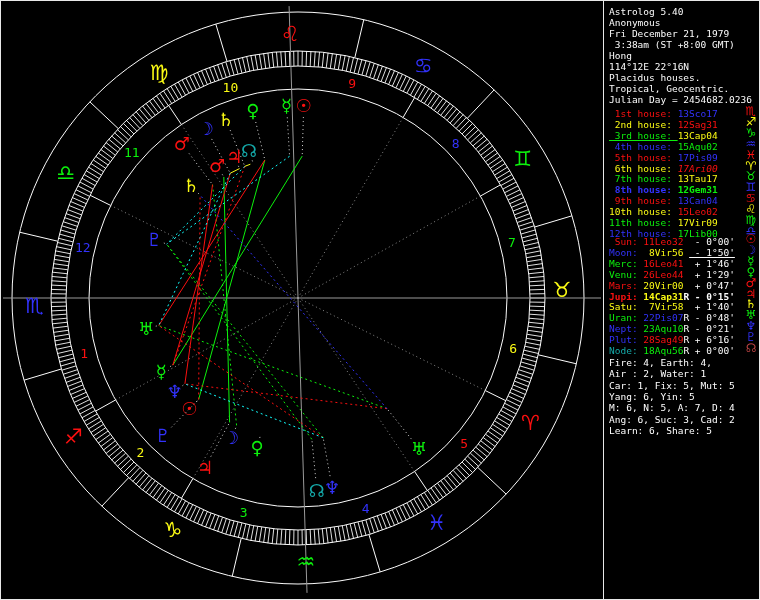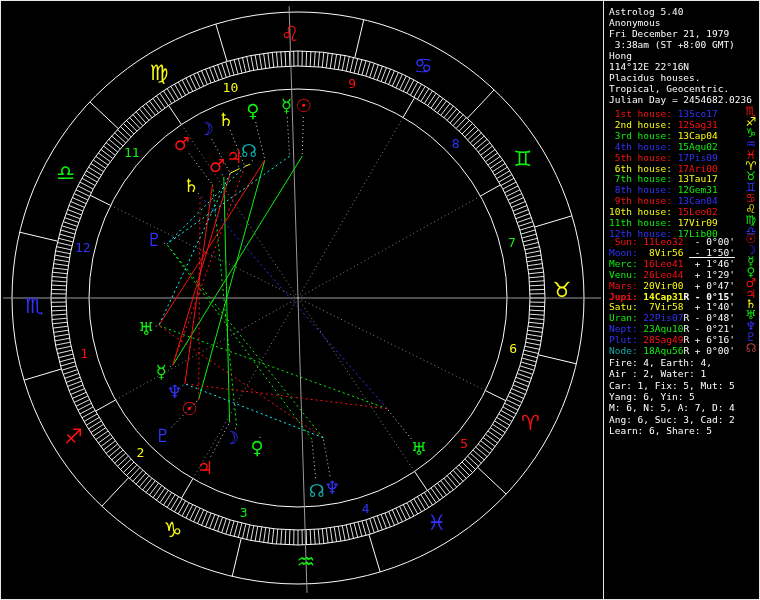--- a/index.html
+++ b/index.html
@@ -522,26 +522,26 @@
       <div class="srow hdr" style="top:39px"> 3:38am (ST +8:00 GMT)</div>
       <div class="srow hdr" style="top:50px">Hong</div>
       <div class="srow hdr" style="top:61px">114°12E 22°16N</div>
       <div class="srow hdr" style="top:72px">Placidus houses.</div>
       <div class="srow hdr" style="top:83px">Tropical, Geocentric.</div>
       <div class="srow hdr" style="top:94px">Julian Day = 2454682.0236</div>
     </div>
     <div id="houses">
         <div class="srow" style="top: 108px;"><span style="color: rgb(251, 16, 16);"> 1st house: </span><span style="color: rgb(50, 50, 251);">13Sco17</span><span class="glyphcell" style="color: rgb(251, 16, 16);">♏</span></div>
         <div class="srow" style="top: 118.9px;"><span style="color: rgb(251, 251, 20);"> 2nd house: </span><span style="color: rgb(251, 16, 16); text-align: right;">12Sag31</span><span class="glyphcell" style="color: rgb(251, 251, 20);">♐</span></div>
-        <div class="srow" style="top: 129.8px;"><span style="color: rgb(12, 240, 12);"> 3rd house: </span><span style="color: rgb(251, 251, 20);">13Cap04</span><span class="glyphcell" style="color: rgb(12, 240, 12);">♑</span></div>
+        <div class="srow" style="top: 129.8px;"><span style="color: rgb(12, 240, 12); text-decoration: underline;"> 3rd house: </span><span style="color: rgb(251, 251, 20);">13Cap04</span><span class="glyphcell" style="color: rgb(12, 240, 12);">♑</span></div>
         <div class="srow" style="top: 140.7px;"><span style="color: rgb(50, 50, 251);"> 4th house: </span><span style="color: rgb(12, 240, 12);">15Aqu02</span><span class="glyphcell" style="color: rgb(50, 50, 251);">♒</span></div>
         <div class="srow" style="top: 151.6px;"><span style="color: rgb(251, 16, 16);"> 5th house: </span><span style="color: rgb(50, 50, 251);">17Pis09</span><span class="glyphcell" style="color: rgb(251, 16, 16);">♓</span></div>
-        <div class="srow" style="top: 162.5px;"><span style="color: rgb(251, 251, 20);"> 6th house: </span><span style="color: rgb(251, 16, 16);">17Ari00</span><span class="glyphcell" style="color: rgb(251, 251, 20);">♈</span></div>
+        <div class="srow" style="top: 162.5px;"><span style="color: rgb(251, 251, 20);"> 6th house: </span><span style="color: rgb(251, 16, 16); font-style: italic;">17Ari00</span><span class="glyphcell" style="color: rgb(251, 251, 20);">♈</span></div>
         <div class="srow" style="top: 173.4px;"><span style="color: rgb(12, 240, 12);"> 7th house: </span><span style="color: rgb(251, 251, 20);">13Tau17</span><span class="glyphcell" style="color: rgb(12, 240, 12);">♉</span></div>
-        <div class="srow" style="top: 184.3px;"><span style="color: rgb(50, 50, 251);"> 8th house: </span><span style="color: rgb(12, 240, 12);">12Gem31</span><span class="glyphcell" style="color: rgb(50, 50, 251);">♊</span></div>
+        <div class="srow" style="top: 184.3px; font-weight: bold;"><span style="color: rgb(50, 50, 251);"> 8th house: </span><span style="color: rgb(12, 240, 12);">12Gem31</span><span class="glyphcell" style="color: rgb(50, 50, 251);">♊</span></div>
         <div class="srow" style="top: 195.2px;"><span style="color: rgb(251, 16, 16);"> 9th house: </span><span style="color: rgb(50, 50, 251);">13Can04</span><span class="glyphcell" style="color: rgb(251, 16, 16);">♋</span></div>
         <div class="srow" style="top: 206.1px;"><span style="color: rgb(251, 251, 20);">10th house: </span><span style="color: rgb(251, 16, 16);">15Leo02</span><span class="glyphcell" style="color: rgb(251, 251, 20);">♌</span></div>
         <div class="srow" style="top: 217px;"><span style="color: rgb(12, 240, 12);">11th house: </span><span style="color: rgb(251, 251, 20);">17Vir09</span><span class="glyphcell" style="color: rgb(12, 240, 12);">♍</span></div>
         <div class="srow" style="top: 227.9px;"><span style="color: rgb(50, 50, 251);">12th house: </span><span style="color: rgb(12, 240, 12);">17Lib00</span><span class="glyphcell" style="color: rgb(50, 50, 251);">♎</span></div>
       </div>
     <div id="planets">
         <div class="srow" style="top: 236px;"><span style="color: rgb(251, 16, 16);"> Sun: </span><span style="color: rgb(251, 16, 16);">11Leo32</span><span style="color: rgb(252, 252, 252);"> </span><span style="color: rgb(252, 252, 252);"> - 0°00'</span><span class="glyphcell" style="color: rgb(251, 16, 16);">☉</span></div>
         <div class="srow" style="top: 246.9px;"><span style="color: rgb(50, 50, 251);">Moon: </span><span style="color: rgb(251, 251, 20);"> 8Vir56</span><span style="color: rgb(252, 252, 252);"> </span><span style="color: rgb(252, 252, 252); text-decoration: underline;"> - 1°50'</span><span class="glyphcell" style="color: rgb(50, 50, 251);">☽</span></div>
         <div class="srow" style="top: 257.8px;"><span style="color: rgb(12, 240, 12);">Merc: </span><span style="color: rgb(251, 16, 16);">16Leo41</span><span style="color: rgb(252, 252, 252);"> </span><span style="color: rgb(252, 252, 252);"> + 1°46'</span><span class="glyphcell" style="color: rgb(12, 240, 12);">☿</span></div>
         <div class="srow" style="top: 268.7px;"><span style="color: rgb(12, 240, 12);">Venu: </span><span style="color: rgb(251, 16, 16);">26Leo44</span><span style="color: rgb(252, 252, 252);"> </span><span style="color: rgb(252, 252, 252);"> + 1°29'</span><span class="glyphcell" style="color: rgb(12, 240, 12);">♀</span></div>

